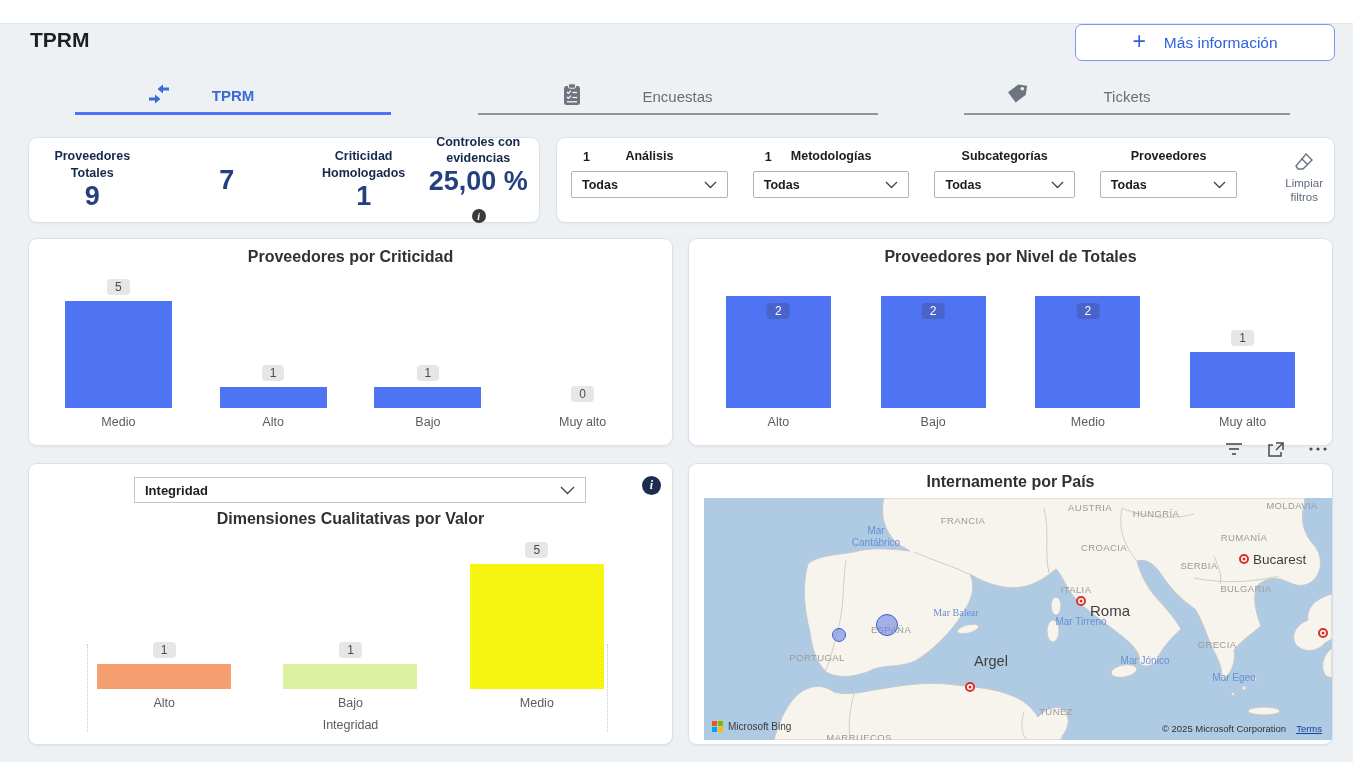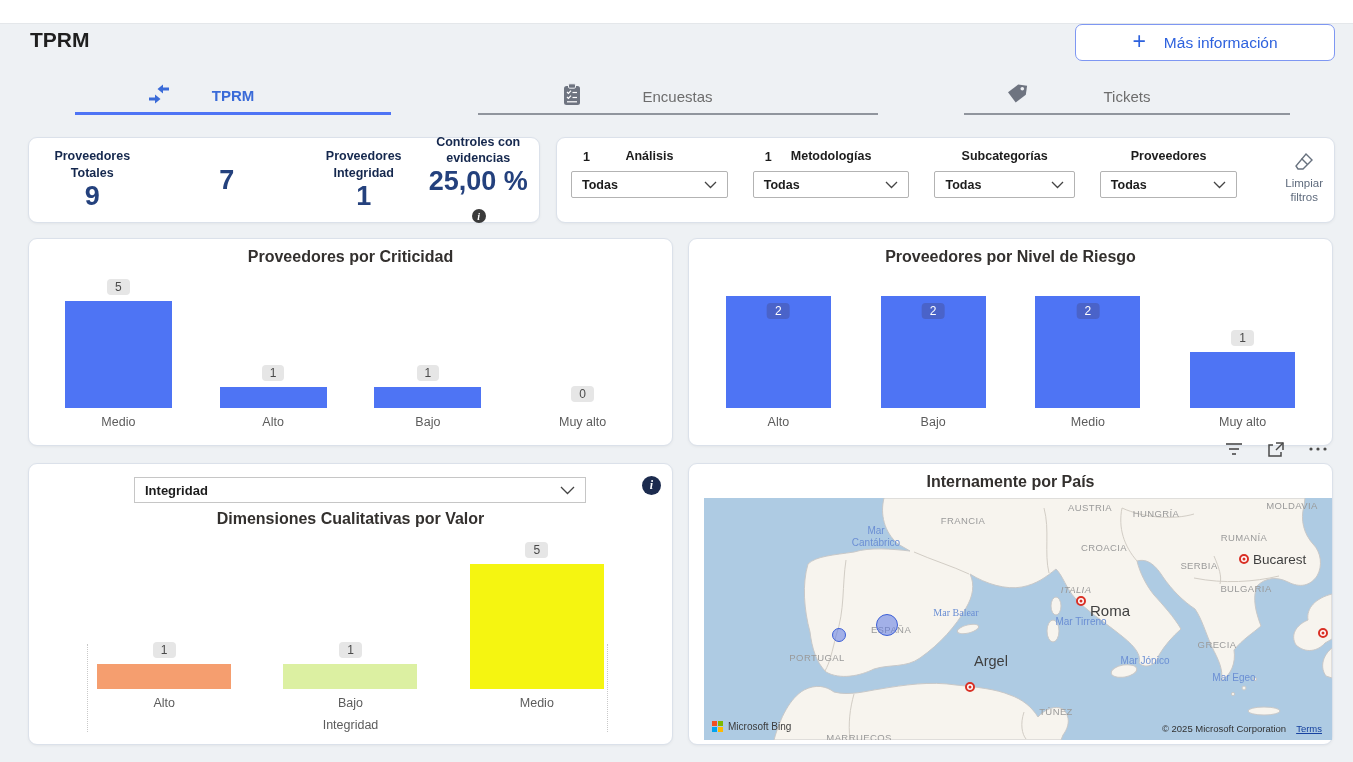--- a/index.html
+++ b/index.html
@@ -151,21 +151,21 @@
 
 <div class="card" id="kpi-card">
   <div class="kpi" style="width:23%">
     <div class="kpi-label">Proveedores Totales</div>
     <div class="kpi-value">9</div>
   </div>
   <div class="kpi" style="width:31%">
     <div class="kpi-value">7</div>
   </div>
   <div class="kpi" style="width:24%">
-    <div class="kpi-label">Proveedores Integridad</div>
+    <div class="kpi-label">Criticidad Homologados</div>
     <div class="kpi-value">1</div>
   </div>
   <div class="kpi" style="width:22%">
     <div class="kpi-label">Controles con evidencias</div>
     <div class="kpi-value"><span>25,00 %</span><span class="info-dot">i</span></div>
   </div>
 </div>
 
 <div class="card" id="filter-card">
   <div class="fgroup" style="width:163px">
@@ -245,21 +245,21 @@
       </div>
       <div class="col">
         <div class="badge badge-out">0</div>
         <div class="bar" style="height:0px;width:107px;background:#4e74f4"></div>
         <div class="cat">Muy alto</div>
       </div>
     </div>
 </div>
 
 <div class="card" id="chart2">
-  <div class="chart-title">Proveedores por Nivel de Riesgo</div>
+  <div class="chart-title">Proveedores por Nivel de Totales</div>
   <div class="plot">
       <div class="col">
         <div class="bar" style="height:112px;width:105px;background:#4e74f4">
           <div class="badge badge-in">2</div>
         </div>
         <div class="cat">Alto</div>
       </div>
       <div class="col">
         <div class="bar" style="height:112px;width:105px;background:#4e74f4">
           <div class="badge badge-in">2</div>
@@ -372,21 +372,21 @@
         <span class="map-sea" style="left: 441px; top: 163px;">Mar Jónico</span>
         <span class="map-sea" style="left: 530px; top: 180px;">Mar Egeo</span>
         <span class="map-region" style="left: 259px; top: 22px;">FRANCIA</span>
         <span class="map-region" style="left: 386px; top: 9px;">AUSTRIA</span>
         <span class="map-region" style="left: 452px; top: 15px;">HUNGRÍA</span>
         <span class="map-region" style="left: 588px; top: 7px;">MOLDAVIA</span>
         <span class="map-region" style="left: 540px; top: 39px;">RUMANÍA</span>
         <span class="map-region" style="left: 400px; top: 49px;">CROACIA</span>
         <span class="map-region" style="left: 495px; top: 67px;">SERBIA</span>
         <span class="map-region" style="left: 526px; top: 90px; margin-left: 16px;">BULGARIA</span>
-        <span class="map-region" style="left: 372px; top: 91px; font-style: italic;">ITALIA</span>
+        <span class="map-region" style="left: 372px; top: 91px;">ITALIA</span>
         <span class="map-region" style="left: 187px; top: 131px;">ESPAÑA</span>
         <span class="map-region" style="left: 113px; top: 159px;">PORTUGAL</span>
         <span class="map-region" style="left: 513px; top: 146px;">GRECIA</span>
         <span class="map-region" style="left: 352px; top: 213px;">TÚNEZ</span>
         <span class="map-region" style="left: 155px; top: 239px;">MARRUECOS</span>
         <span class="marker" style="left: 540px; top: 61px;"></span>
         <span class="map-city" style="left: 549px; top: 61px; font-size: 13.5px;">Bucarest</span>
         <span class="marker" style="left: 377px; top: 103px;"></span>
         <span class="map-city" style="left: 386px; top: 112px; font-size: 15px;">Roma</span>
         <span class="marker" style="left: 266px; top: 189px;"></span>

